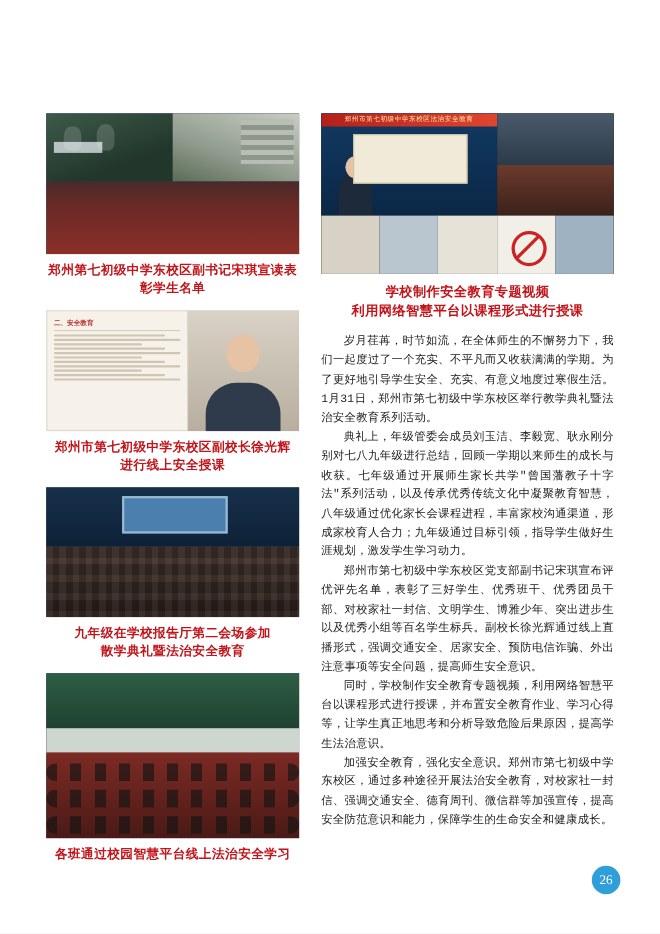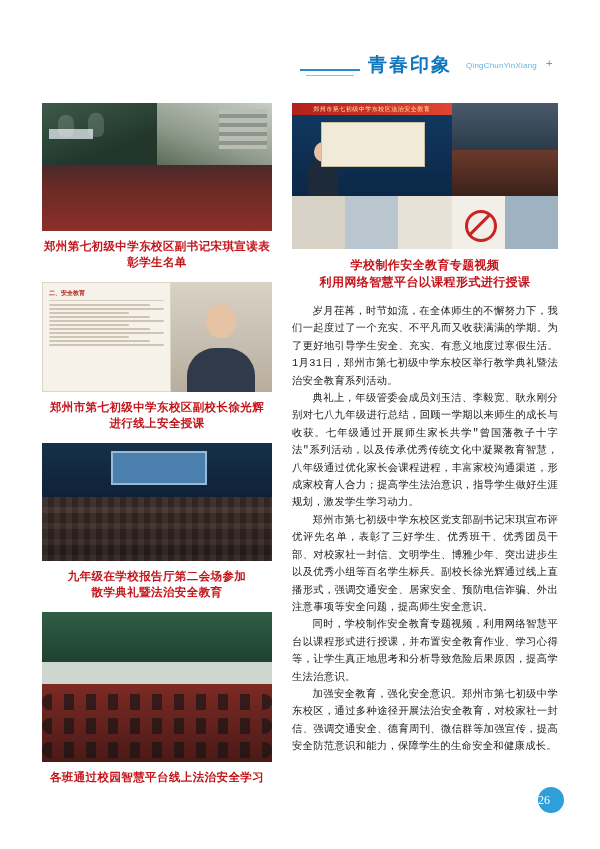--- a/index.html
+++ b/index.html
@@ -274,37 +274,30 @@
   .pagenum {
     position: absolute;
     right: 36px;
     bottom: 36px;
     width: 26px;
     height: 26px;
     border-radius: 50%;
     background: #2e9fd8;
     color: #fff;
     font-size: 12px;
-    text-align: left;
+    text-align: center;
     line-height: 26px;
     font-family: "Liberation Serif", serif;
   }
 </style>
 </head>
 <body>
 
 <div class="page">
 
-  <div class="header">
-    <div class="header-rule"></div>
-    <div class="header-rule second"></div>
-    <div class="header-title">青春印象</div>
-    <div class="header-sub">QingChunYinXiang</div>
-    <div class="header-plus">+</div>
-  </div>
 
   <div class="col-left">
 
     <div class="photo p1">
       <div class="top-l">
         <div class="desk"></div>
         <div class="figure" style="left:14%;top:12px;width:16px;height:22px;"></div>
         <div class="figure" style="left:40%;top:10px;width:16px;height:24px;"></div>
       </div>
       <div class="top-r">
@@ -378,21 +371,21 @@
       <div class="cell c7">
         <div class="nosign"></div>
       </div>
       <div class="cell c8"></div>
     </div>
 
     <div class="right-caption">学校制作安全教育专题视频<br>利用网络智慧平台以课程形式进行授课</div>
 
     <div class="body-text">
       <p>岁月荏苒，时节如流，在全体师生的不懈努力下，我们一起度过了一个充实、不平凡而又收获满满的学期。为了更好地引导学生安全、充实、有意义地度过寒假生活。1月31日，郑州市第七初级中学东校区举行教学典礼暨法治安全教育系列活动。</p>
-      <p>典礼上，年级管委会成员刘玉洁、李毅宽、耿永刚分别对七八九年级进行总结，回顾一学期以来师生的成长与收获。七年级通过开展师生家长共学"曾国藩教子十字法"系列活动，以及传承优秀传统文化中凝聚教育智慧，八年级通过优化家长会课程进程，丰富家校沟通渠道，形成家校育人合力；提高学生法治意识，指导学生做好生涯规划，激发学生学习动力。</p>
+      <p>典礼上，年级管委会成员刘玉洁、李毅宽、耿永刚分别对七八九年级进行总结，回顾一学期以来师生的成长与收获。七年级通过开展师生家长共学"曾国藩教子十字法"系列活动，以及传承优秀传统文化中凝聚教育智慧，八年级通过优化家长会课程进程，丰富家校沟通渠道，形成家校育人合力；九年级通过目标引领，指导学生做好生涯规划，激发学生学习动力。</p>
       <p>郑州市第七初级中学东校区党支部副书记宋琪宣布评优评先名单，表彰了三好学生、优秀班干、优秀团员干部、对校家社一封信、文明学生、博雅少年、突出进步生以及优秀小组等百名学生标兵。副校长徐光辉通过线上直播形式，强调交通安全、居家安全、预防电信诈骗、外出注意事项等安全问题，提高师生安全意识。</p>
       <p>同时，学校制作安全教育专题视频，利用网络智慧平台以课程形式进行授课，并布置安全教育作业、学习心得等，让学生真正地思考和分析导致危险后果原因，提高学生法治意识。</p>
       <p>加强安全教育，强化安全意识。郑州市第七初级中学东校区，通过多种途径开展法治安全教育，对校家社一封信、强调交通安全、德育周刊、微信群等加强宣传，提高安全防范意识和能力，保障学生的生命安全和健康成长。</p>
     </div>
 
   </div>
 
   <div class="pagenum">26</div>
 
 </div>

